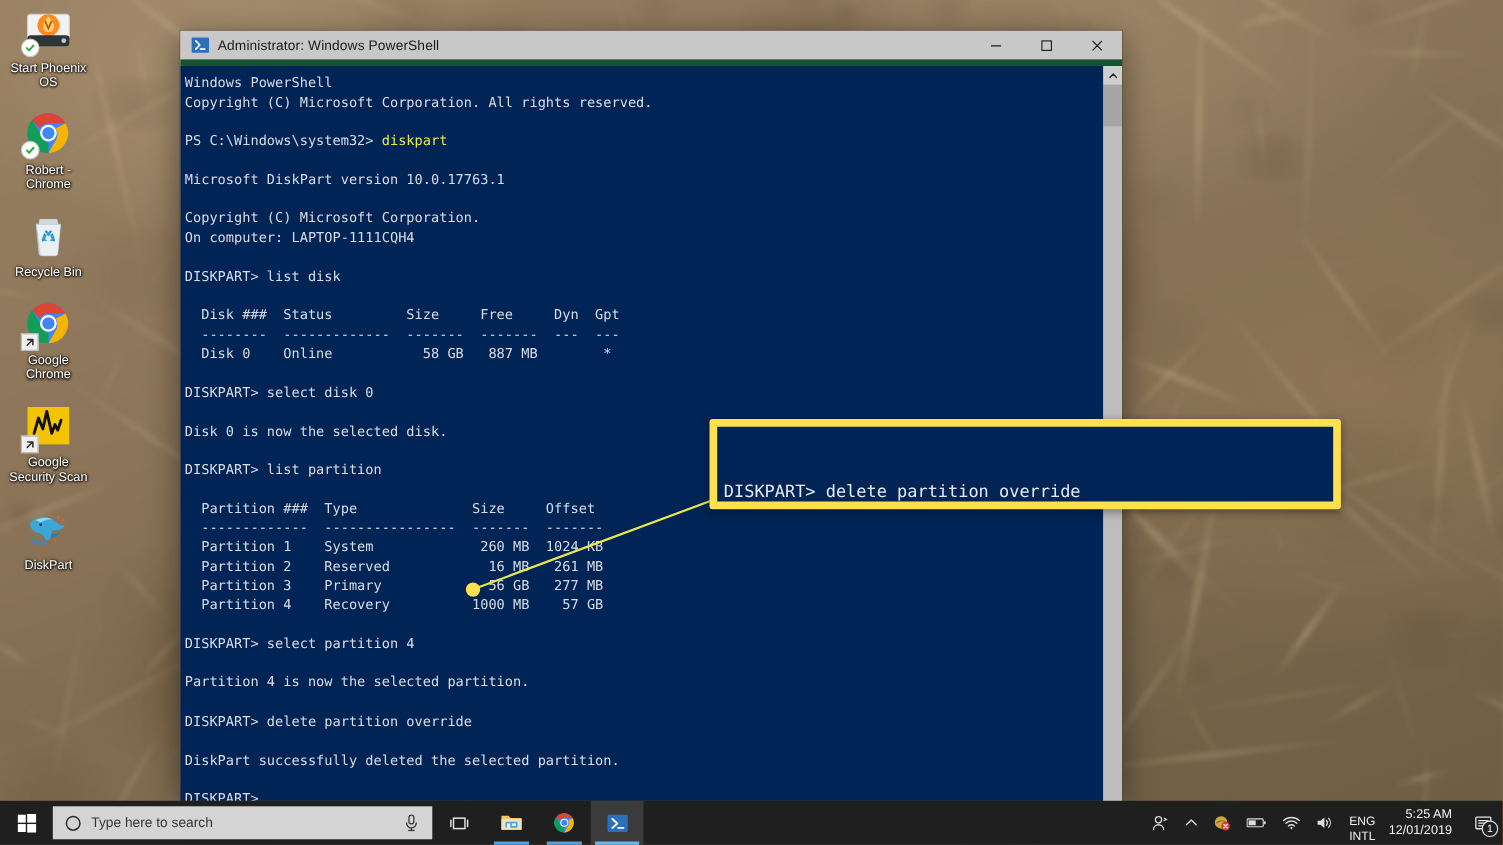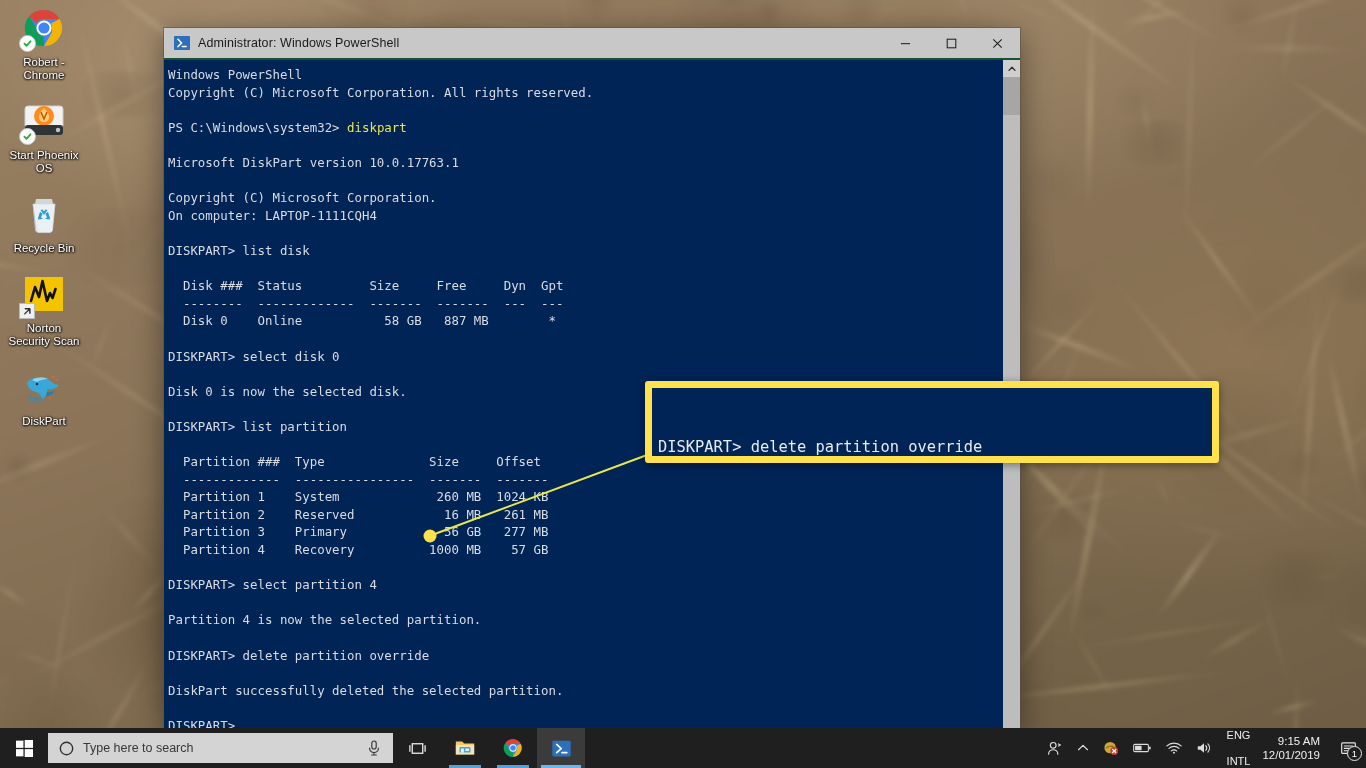--- a/index.html
+++ b/index.html
@@ -58,21 +58,21 @@
   }
   .badge-shortcut svg { width:11px; height:11px; }
 
   
   #ps-window {
     position:absolute; left:164px; top:28px; width:856px; height:700px; z-index:5;
     box-shadow:0 0 0 1px rgba(90,80,70,.55), 0 6px 28px rgba(0,0,0,.45);
   }
   #titlebar {
     height:32px; background:#c8c8c8; display:flex; align-items:center;
-    border-bottom:2px solid #14532d;
+    border-bottom:6px solid #14532d;
   }
   #titlebar .ico { width:16px; height:16px; margin-left:10px; margin-right:8px; flex:none; }
   #titlebar .ttl { font-size:12.5px; color:#1a1a1a; flex:1; letter-spacing:.1px; }
   #titlebar .wbtns { display:flex; height:32px; }
   #titlebar .wbtn {
     width:46px; height:32px; display:flex; align-items:center; justify-content:center;
   }
   #titlebar .wbtn svg { width:11px; height:11px; }
 
   #console-area { position:relative; height:668px; background:#012456; display:flex; }
@@ -119,21 +119,21 @@
   #search-box .circ { width:15px; height:15px; margin:0 9px 0 11px; flex:none; }
   #search-box .ph { flex:1; font-size:12.5px; color:#35373a; }
   #search-box .mic { width:14px; height:16px; margin-right:12px; flex:none; }
   .tb-btn { width:48px; height:40px; display:flex; align-items:center; justify-content:center; position:relative; }
   .tb-btn.active { background:#3b3b3b; }
   .tb-btn .under { position:absolute; left:8px; right:8px; bottom:0; height:3px; background:#54a0dd; }
   .tb-btn.active .under { background:#6bb6ef; left:4px; right:4px; }
   #tray { margin-left:auto; display:flex; align-items:center; height:40px; padding-right:0; }
   .tray-i { display:flex; align-items:center; justify-content:center; height:40px; padding:0 7px; }
   #tray-lang {
-    display:flex; flex-direction:column; align-items:center; justify-content:space-between;
+    display:flex; flex-direction:column; align-items:center; justify-content:flex-end;
     height:40px; padding:0 8px; font-size:11px; color:#eee; line-height:14px;
   }
   #tray-clock {
     display:flex; flex-direction:column; align-items:flex-end; justify-content:center;
     height:40px; padding:0 10px 0 4px; font-size:11.5px; color:#f0f0f0; line-height:14px;
   }
   #tray-notify { width:36px; height:40px; display:flex; align-items:center; justify-content:center; position:relative; }
   #tray-notify .cnt {
     position:absolute; right:4px; bottom:7px; width:15px; height:15px; border-radius:50%;
     background:#1f1f1f; color:#fff; font-size:9.5px; display:flex; align-items:center; justify-content:center;
@@ -398,85 +398,103 @@
       <div class="d" style="width: 124.605px; height: 104.413px; left: 430.066px; top: 52.3171px; opacity: 0.38;"></div>
     </div>
   <div class="blurtop"></div>
 </div>
 
 <div id="desktop-icons">
 
   <div class="desk-icon">
     <div class="glyph">
       <svg viewBox="0 0 48 48" width="48" height="48">
+        <rect x="5" y="9" width="38" height="22" rx="3" fill="#f2f2f2" stroke="#cfcfcf"></rect>
+        <circle cx="24" cy="19" r="10" fill="#ff8a1f"></circle>
+        <path d="M24 11c-3 3-5 6-5 9 0 3 2 5 5 5s5-2 5-5c0-3-2-6-5-9z" fill="#ffd27a"></path>
+        <path d="M21 15l3 7 3-7" fill="none" stroke="#c45a00" stroke-width="1.6"></path>
+        <rect x="5" y="28" width="38" height="10" rx="3" fill="#2f3437"></rect>
+        <circle cx="38" cy="33" r="2.2" fill="#bfc4c7"></circle>
+      </svg>
+      <span class="badge-check">
+        <svg viewBox="0 0 16 16">
+            <circle cx="8" cy="8" r="7" fill="#fff"></circle>
+            <path d="M4.2 8.3l2.5 2.6 5-5.6" fill="none" stroke="#2faa3f" stroke-width="2.2" stroke-linecap="round" stroke-linejoin="round"></path>
+          </svg>
+      </span>
+    </div>
+    <div class="label">Start Phoenix OS</div>
+  </div>
+
+  <div class="desk-icon">
+    <div class="glyph">
+      <svg viewBox="0 0 48 48" width="48" height="48">
         <circle cx="24" cy="24" r="18" fill="#4285f4"></circle>
         <path d="M24 6a18 18 0 0 1 15.6 9H24a9 9 0 0 0-7.8 4.5L9.3 12A18 18 0 0 1 24 6z" fill="#db4437"></path>
         <path d="M39.6 15A18 18 0 0 1 24 42l7.8-13.5A9 9 0 0 0 32 24a9 9 0 0 0-1.2-4.5z" fill="#f4b400"></path>
         <path d="M24 42A18 18 0 0 1 9.3 12l7.8 13.5A9 9 0 0 0 24 33z" fill="#0f9d58"></path>
         <circle cx="24" cy="24" r="7.6" fill="#fff"></circle>
         <circle cx="24" cy="24" r="5.6" fill="#4285f4"></circle>
       </svg>
       <span class="badge-check">
         <svg viewBox="0 0 16 16">
             <circle cx="8" cy="8" r="7" fill="#fff"></circle>
             <path d="M4.2 8.3l2.5 2.6 5-5.6" fill="none" stroke="#2faa3f" stroke-width="2.2" stroke-linecap="round" stroke-linejoin="round"></path>
           </svg>
       </span>
     </div>
     <div class="label">Robert - Chrome</div>
-  </div>
-
-  <div class="desk-icon">
-    <div class="glyph">
-      <svg viewBox="0 0 48 48" width="48" height="48">
-        <rect x="5" y="9" width="38" height="22" rx="3" fill="#f2f2f2" stroke="#cfcfcf"></rect>
-        <circle cx="24" cy="19" r="10" fill="#ff8a1f"></circle>
-        <path d="M24 11c-3 3-5 6-5 9 0 3 2 5 5 5s5-2 5-5c0-3-2-6-5-9z" fill="#ffd27a"></path>
-        <path d="M21 15l3 7 3-7" fill="none" stroke="#c45a00" stroke-width="1.6"></path>
-        <rect x="5" y="28" width="38" height="10" rx="3" fill="#2f3437"></rect>
-        <circle cx="38" cy="33" r="2.2" fill="#bfc4c7"></circle>
-      </svg>
-      <span class="badge-check">
-        <svg viewBox="0 0 16 16">
-            <circle cx="8" cy="8" r="7" fill="#fff"></circle>
-            <path d="M4.2 8.3l2.5 2.6 5-5.6" fill="none" stroke="#2faa3f" stroke-width="2.2" stroke-linecap="round" stroke-linejoin="round"></path>
-          </svg>
-      </span>
-    </div>
-    <div class="label">Start Phoenix OS</div>
   </div>
 
   <div class="desk-icon">
     <div class="glyph">
       <svg viewBox="0 0 48 48" width="48" height="48">
         <path d="M13 14h22l-2.5 26a2.6 2.6 0 0 1-2.6 2.4H18.1a2.6 2.6 0 0 1-2.6-2.4z" fill="#dfe6ea" stroke="#b5c1c7" stroke-width="1"></path>
         <path d="M13 14h22l-2.5 26a2.6 2.6 0 0 1-2.6 2.4H18.1z" fill="#eef3f6" opacity=".7"></path>
         <path d="M16 9h16l1 5H15z" fill="#cfd8dd"></path>
         <path d="M20.5 20l3.5 5 3.5-5-2-.6-1.5 2-1.5-2z" fill="#2e9bd6"></path>
         <path d="M18 28l2-6 2.6 1.4-1.6 4 2.2 1.3-5 .8z" fill="#2e9bd6"></path>
         <path d="M30 28l-2-6-2.6 1.4 1.6 4-2.2 1.3 5 .8z" fill="#2e9bd6"></path>
       </svg>
     </div>
     <div class="label">Recycle Bin</div>
   </div>
 
+  <div class="desk-icon">
+    <div class="glyph">
+      <svg viewBox="0 0 48 48" width="48" height="48">
+        <circle cx="24" cy="24" r="18" fill="#4285f4"></circle>
+        <path d="M24 6a18 18 0 0 1 15.6 9H24a9 9 0 0 0-7.8 4.5L9.3 12A18 18 0 0 1 24 6z" fill="#db4437"></path>
+        <path d="M39.6 15A18 18 0 0 1 24 42l7.8-13.5A9 9 0 0 0 32 24a9 9 0 0 0-1.2-4.5z" fill="#f4b400"></path>
+        <path d="M24 42A18 18 0 0 1 9.3 12l7.8 13.5A9 9 0 0 0 24 33z" fill="#0f9d58"></path>
+        <circle cx="24" cy="24" r="7.6" fill="#fff"></circle>
+        <circle cx="24" cy="24" r="5.6" fill="#4285f4"></circle>
+      </svg>
+      <span class="badge-shortcut">
+        <svg viewBox="0 0 12 12">
+            <path d="M3 8.6L8.2 3.4M8.6 3v5M8.6 3h-5" fill="none" stroke="#2b2b2b" stroke-width="1.5" stroke-linecap="round"></path>
+          </svg>
+      </span>
+    </div>
+    <div class="label">Google Chrome</div>
+  </div>
 
   <div class="desk-icon">
     <div class="glyph">
       <svg viewBox="0 0 48 48" width="48" height="48">
         <rect x="5" y="7" width="38" height="34" fill="#f5c400"></rect>
         <path d="M11 31l4-14 4 10 3.5-16 4.5 20 3-8 2.5 5 3-9" fill="none" stroke="#111" stroke-width="2.6" stroke-linejoin="round" stroke-linecap="round"></path>
       </svg>
       <span class="badge-shortcut">
         <svg viewBox="0 0 12 12">
             <path d="M3 8.6L8.2 3.4M8.6 3v5M8.6 3h-5" fill="none" stroke="#2b2b2b" stroke-width="1.5" stroke-linecap="round"></path>
           </svg>
       </span>
     </div>
-    <div class="label">Norton Security Scan</div>
+    <div class="label">Google Security Scan</div>
   </div>
 
   <div class="desk-icon">
     <div class="glyph">
       <svg viewBox="0 0 48 48" width="48" height="48">
         <path d="M7 19c6-5 14-6 20-3 4 2 7 6 12 6-3 4-8 5-12 4 1 4-1 8-5 10-1-4-3-6-6-7-5-1-9-5-9-10z" fill="#3aa7d9"></path>
         <path d="M12 17c5-3 11-3 16-1-4 0-8 1-11 3z" fill="#8fd4f0"></path>
         <path d="M27 29c3 1 6 0 8-2-2 4-5 6-9 6z" fill="#1f7fae"></path>
         <circle cx="17" cy="21" r="1.3" fill="#0d3a52"></circle>
         <path d="M8 33c4 3 9 4 14 3M10 37c4 2 9 2 13 1" fill="none" stroke="#2e8fc0" stroke-width="1.6" stroke-linecap="round" opacity=".8"></path>
@@ -650,21 +668,21 @@
       <svg viewBox="0 0 18 16" width="16" height="16">
           <path d="M2 6h3l4-3.4v10.8L5 10H2z" fill="#dcdcdc"></path>
           <path d="M11 5.4a4 4 0 0 1 0 5.2M13.4 3.4a7 7 0 0 1 0 9.2" fill="none" stroke="#dcdcdc" stroke-width="1.3" stroke-linecap="round"></path>
         </svg>
     </span>
     <span id="tray-lang">
       <span>ENG</span>
       <span>INTL</span>
     </span>
     <span id="tray-clock">
-      <span>9:15 AM</span>
+      <span>5:25 AM</span>
       <span>12/01/2019</span>
     </span>
     <span id="tray-notify">
       <svg viewBox="0 0 20 20" width="17" height="17">
         <rect x="2" y="3.4" width="16" height="12.4" rx="1" fill="none" stroke="#e6e6e6" stroke-width="1.4"></rect>
         <path d="M5 7h10M5 9.8h10M5 12.6h6" stroke="#e6e6e6" stroke-width="1.3" stroke-linecap="round"></path>
       </svg>
       <span class="cnt">1</span>
     </span>
   </div>

